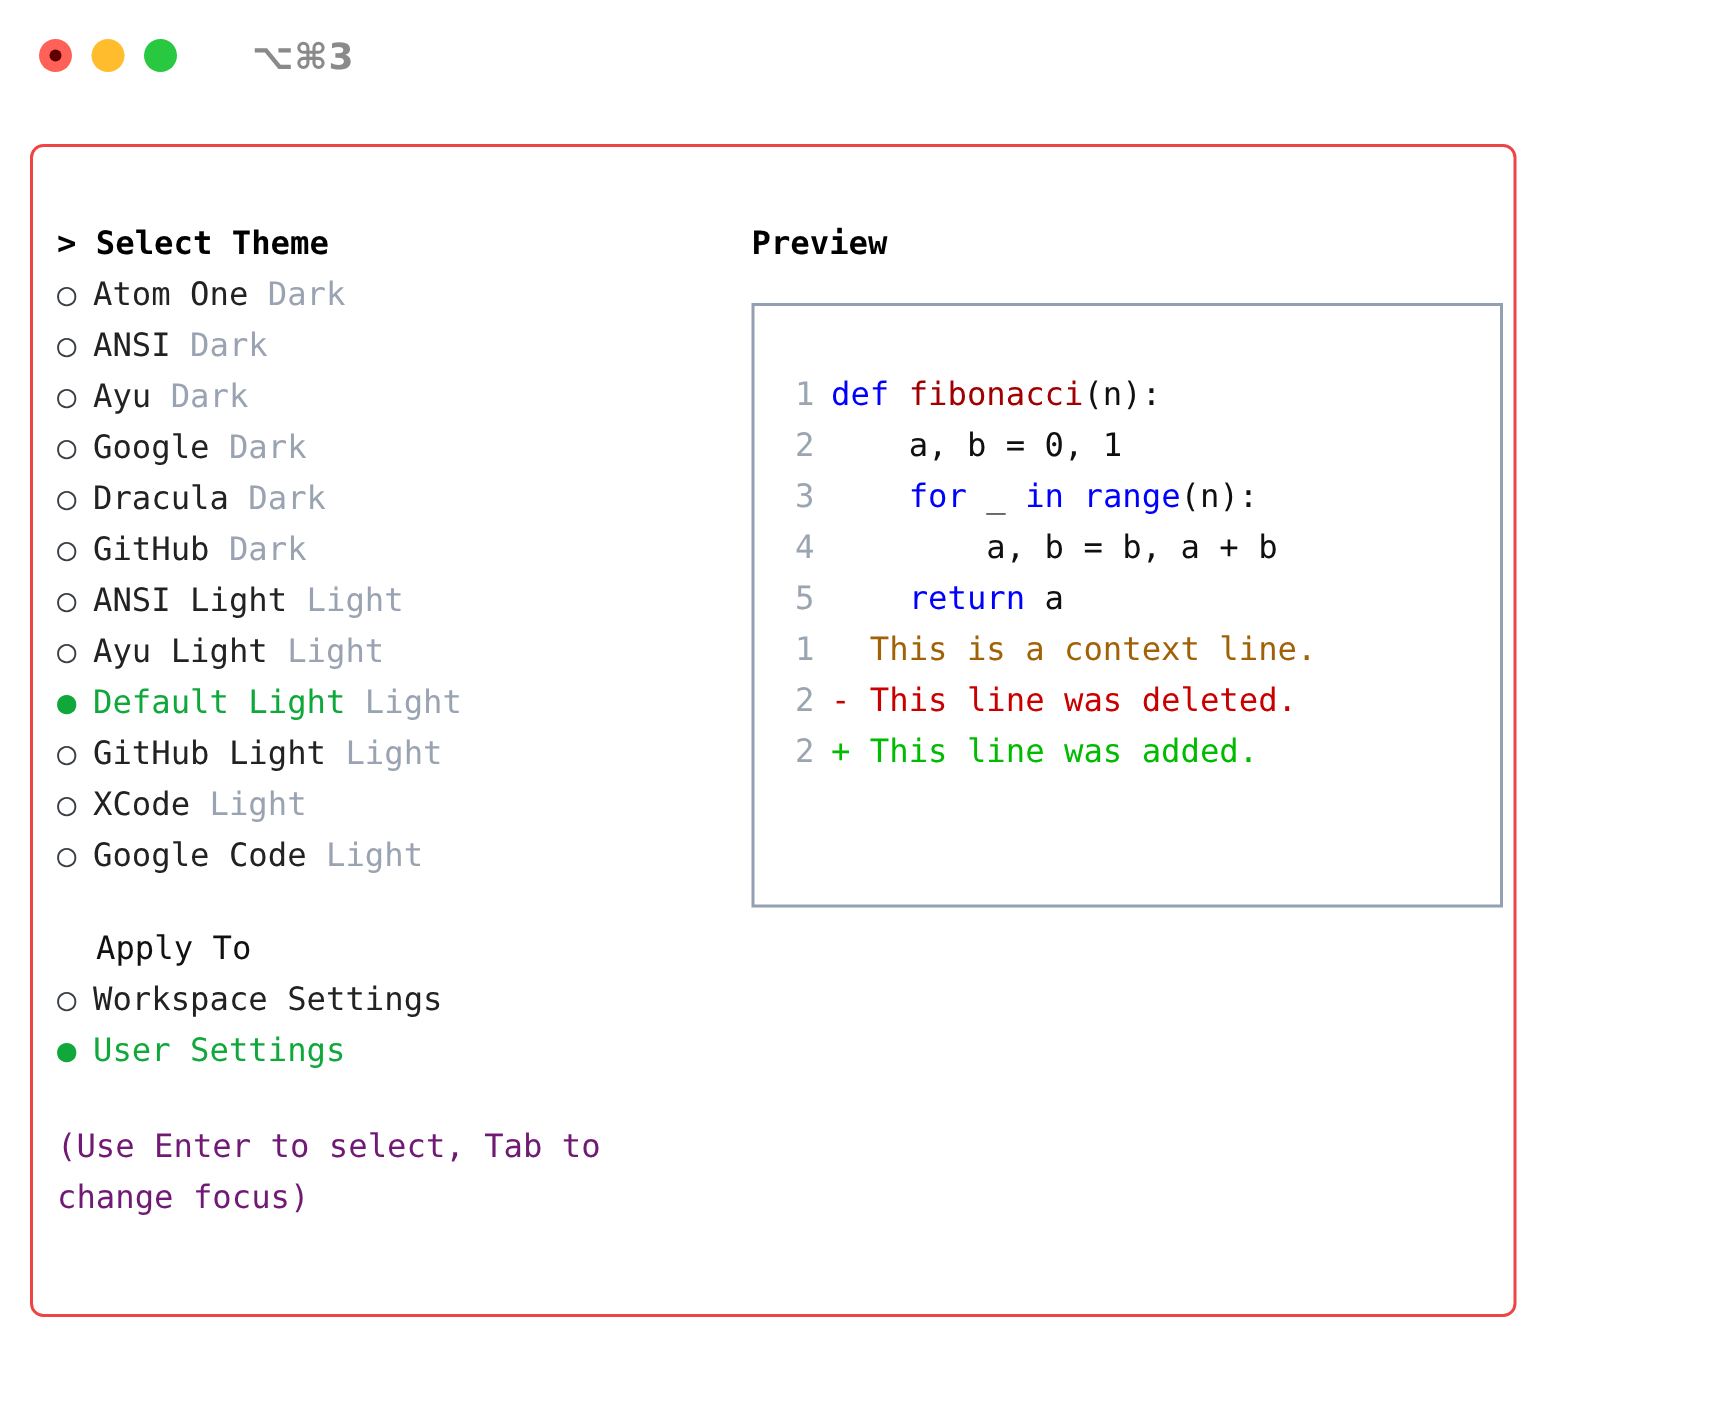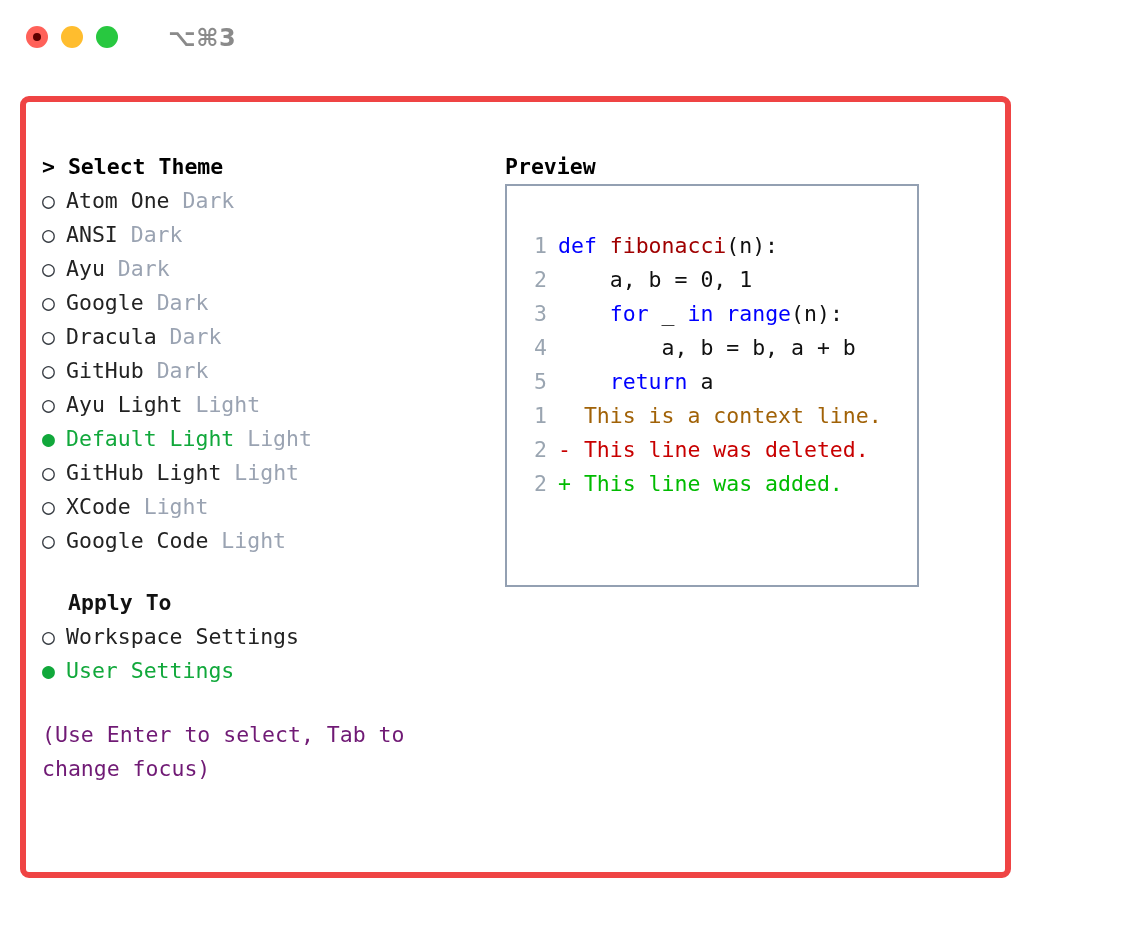--- a/index.html
+++ b/index.html
@@ -71,21 +71,21 @@
     white-space: pre;
   }
 
   
   #panel {
     position: absolute;
     left: 20px;
     top: 96px;
     width: 991px;
     height: 782px;
-    border: 6px solid #ef4444;
+    border: 2px solid #ef4444;
     border-radius: 9px;
     box-sizing: border-box;
     background: #ffffff;
   }
 
   
   #left-col {
     position: absolute;
     left: 16px;
     top: 48px;
@@ -107,21 +107,21 @@
     white-space: pre;
   }
   .marker.filled { color: #11a83b; }
   .marker.hollow { color: #3a3f46; }
   .item-name { color: #222222; }
   .item-name.selected { color: #11a83b; }
   .item-cat  { color: #9aa3b2; }
 
   #apply-block { margin-top: 28px; }
   .apply-title {
-    font-weight: 700;
+    font-weight: 400;
     color: #111111;
     padding-left: 26px;
   }
   #hint {
     margin-top: 30px;
     font-size: 21.5px;
     line-height: 34px;
     color: #701a75;
     width: 400px;
     white-space: pre-wrap;
@@ -135,21 +135,22 @@
     width: 490px;
   }
   #preview-title {
     font-size: 21.5px;
     line-height: 34px;
     font-weight: 700;
     color: #000000;
     white-space: pre;
   }
   #preview-box {
-    width: 414px;
+    margin-top: 22px;
+    width: 501px;
     height: 403px;
     border: 2px solid #93a0b2;
     box-sizing: border-box;
     background: #ffffff;
     position: relative;
   }
   #code-area {
     position: absolute;
     left: 14px;
     top: 43px;
@@ -200,20 +201,21 @@
 
       <div class="mono-line section-title"><span>&gt; </span><span>Select Theme</span></div>
 
       <div id="theme-list">
           <div class="mono-line"><span class="marker hollow">○</span><span class="item-name">Atom One</span><span> </span><span class="item-cat">Dark</span></div>
           <div class="mono-line"><span class="marker hollow">○</span><span class="item-name">ANSI</span><span> </span><span class="item-cat">Dark</span></div>
           <div class="mono-line"><span class="marker hollow">○</span><span class="item-name">Ayu</span><span> </span><span class="item-cat">Dark</span></div>
           <div class="mono-line"><span class="marker hollow">○</span><span class="item-name">Google</span><span> </span><span class="item-cat">Dark</span></div>
           <div class="mono-line"><span class="marker hollow">○</span><span class="item-name">Dracula</span><span> </span><span class="item-cat">Dark</span></div>
           <div class="mono-line"><span class="marker hollow">○</span><span class="item-name">GitHub</span><span> </span><span class="item-cat">Dark</span></div>
+          <div class="mono-line"><span class="marker hollow">○</span><span class="item-name">ANSI Light</span><span> </span><span class="item-cat">Light</span></div>
           <div class="mono-line"><span class="marker hollow">○</span><span class="item-name">Ayu Light</span><span> </span><span class="item-cat">Light</span></div>
           <div class="mono-line"><span class="marker filled">●</span><span class="item-name selected">Default Light</span><span> </span><span class="item-cat">Light</span></div>
           <div class="mono-line"><span class="marker hollow">○</span><span class="item-name">GitHub Light</span><span> </span><span class="item-cat">Light</span></div>
           <div class="mono-line"><span class="marker hollow">○</span><span class="item-name">XCode</span><span> </span><span class="item-cat">Light</span></div>
           <div class="mono-line"><span class="marker hollow">○</span><span class="item-name">Google Code</span><span> </span><span class="item-cat">Light</span></div>
         </div>
 
       <div id="apply-block">
         <div class="mono-line apply-title">Apply To</div>
         <div id="apply-list">

